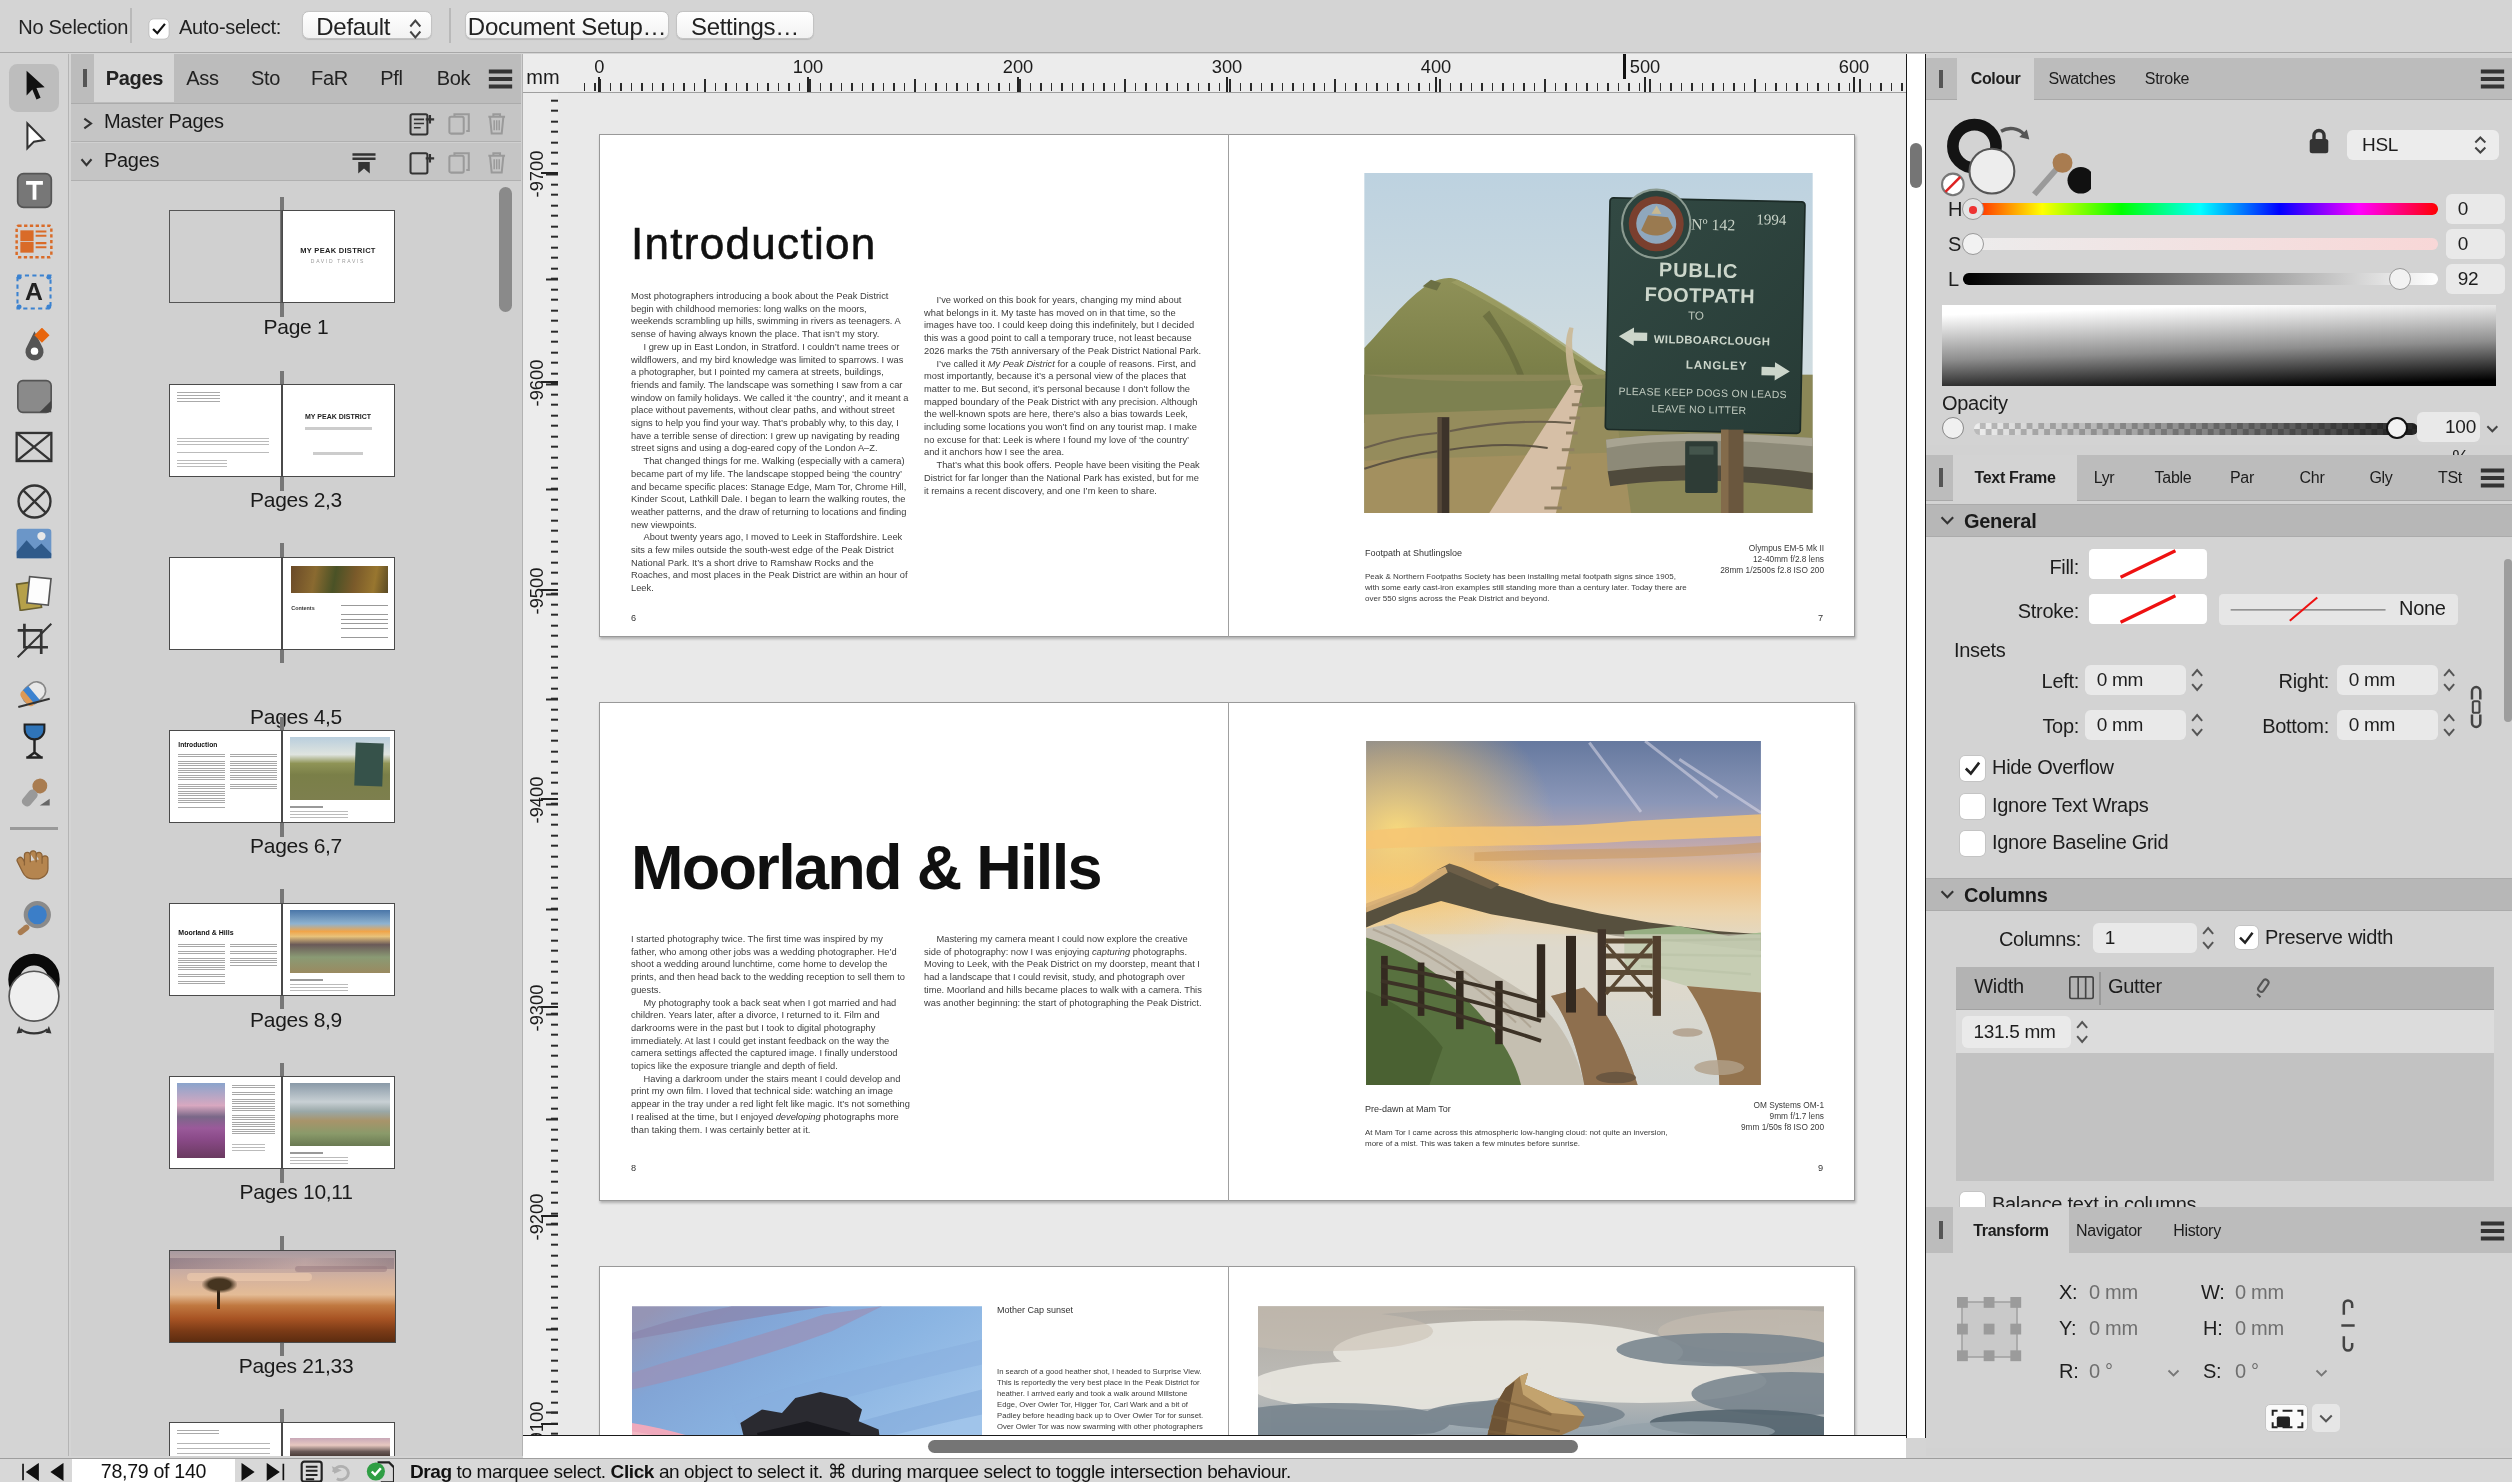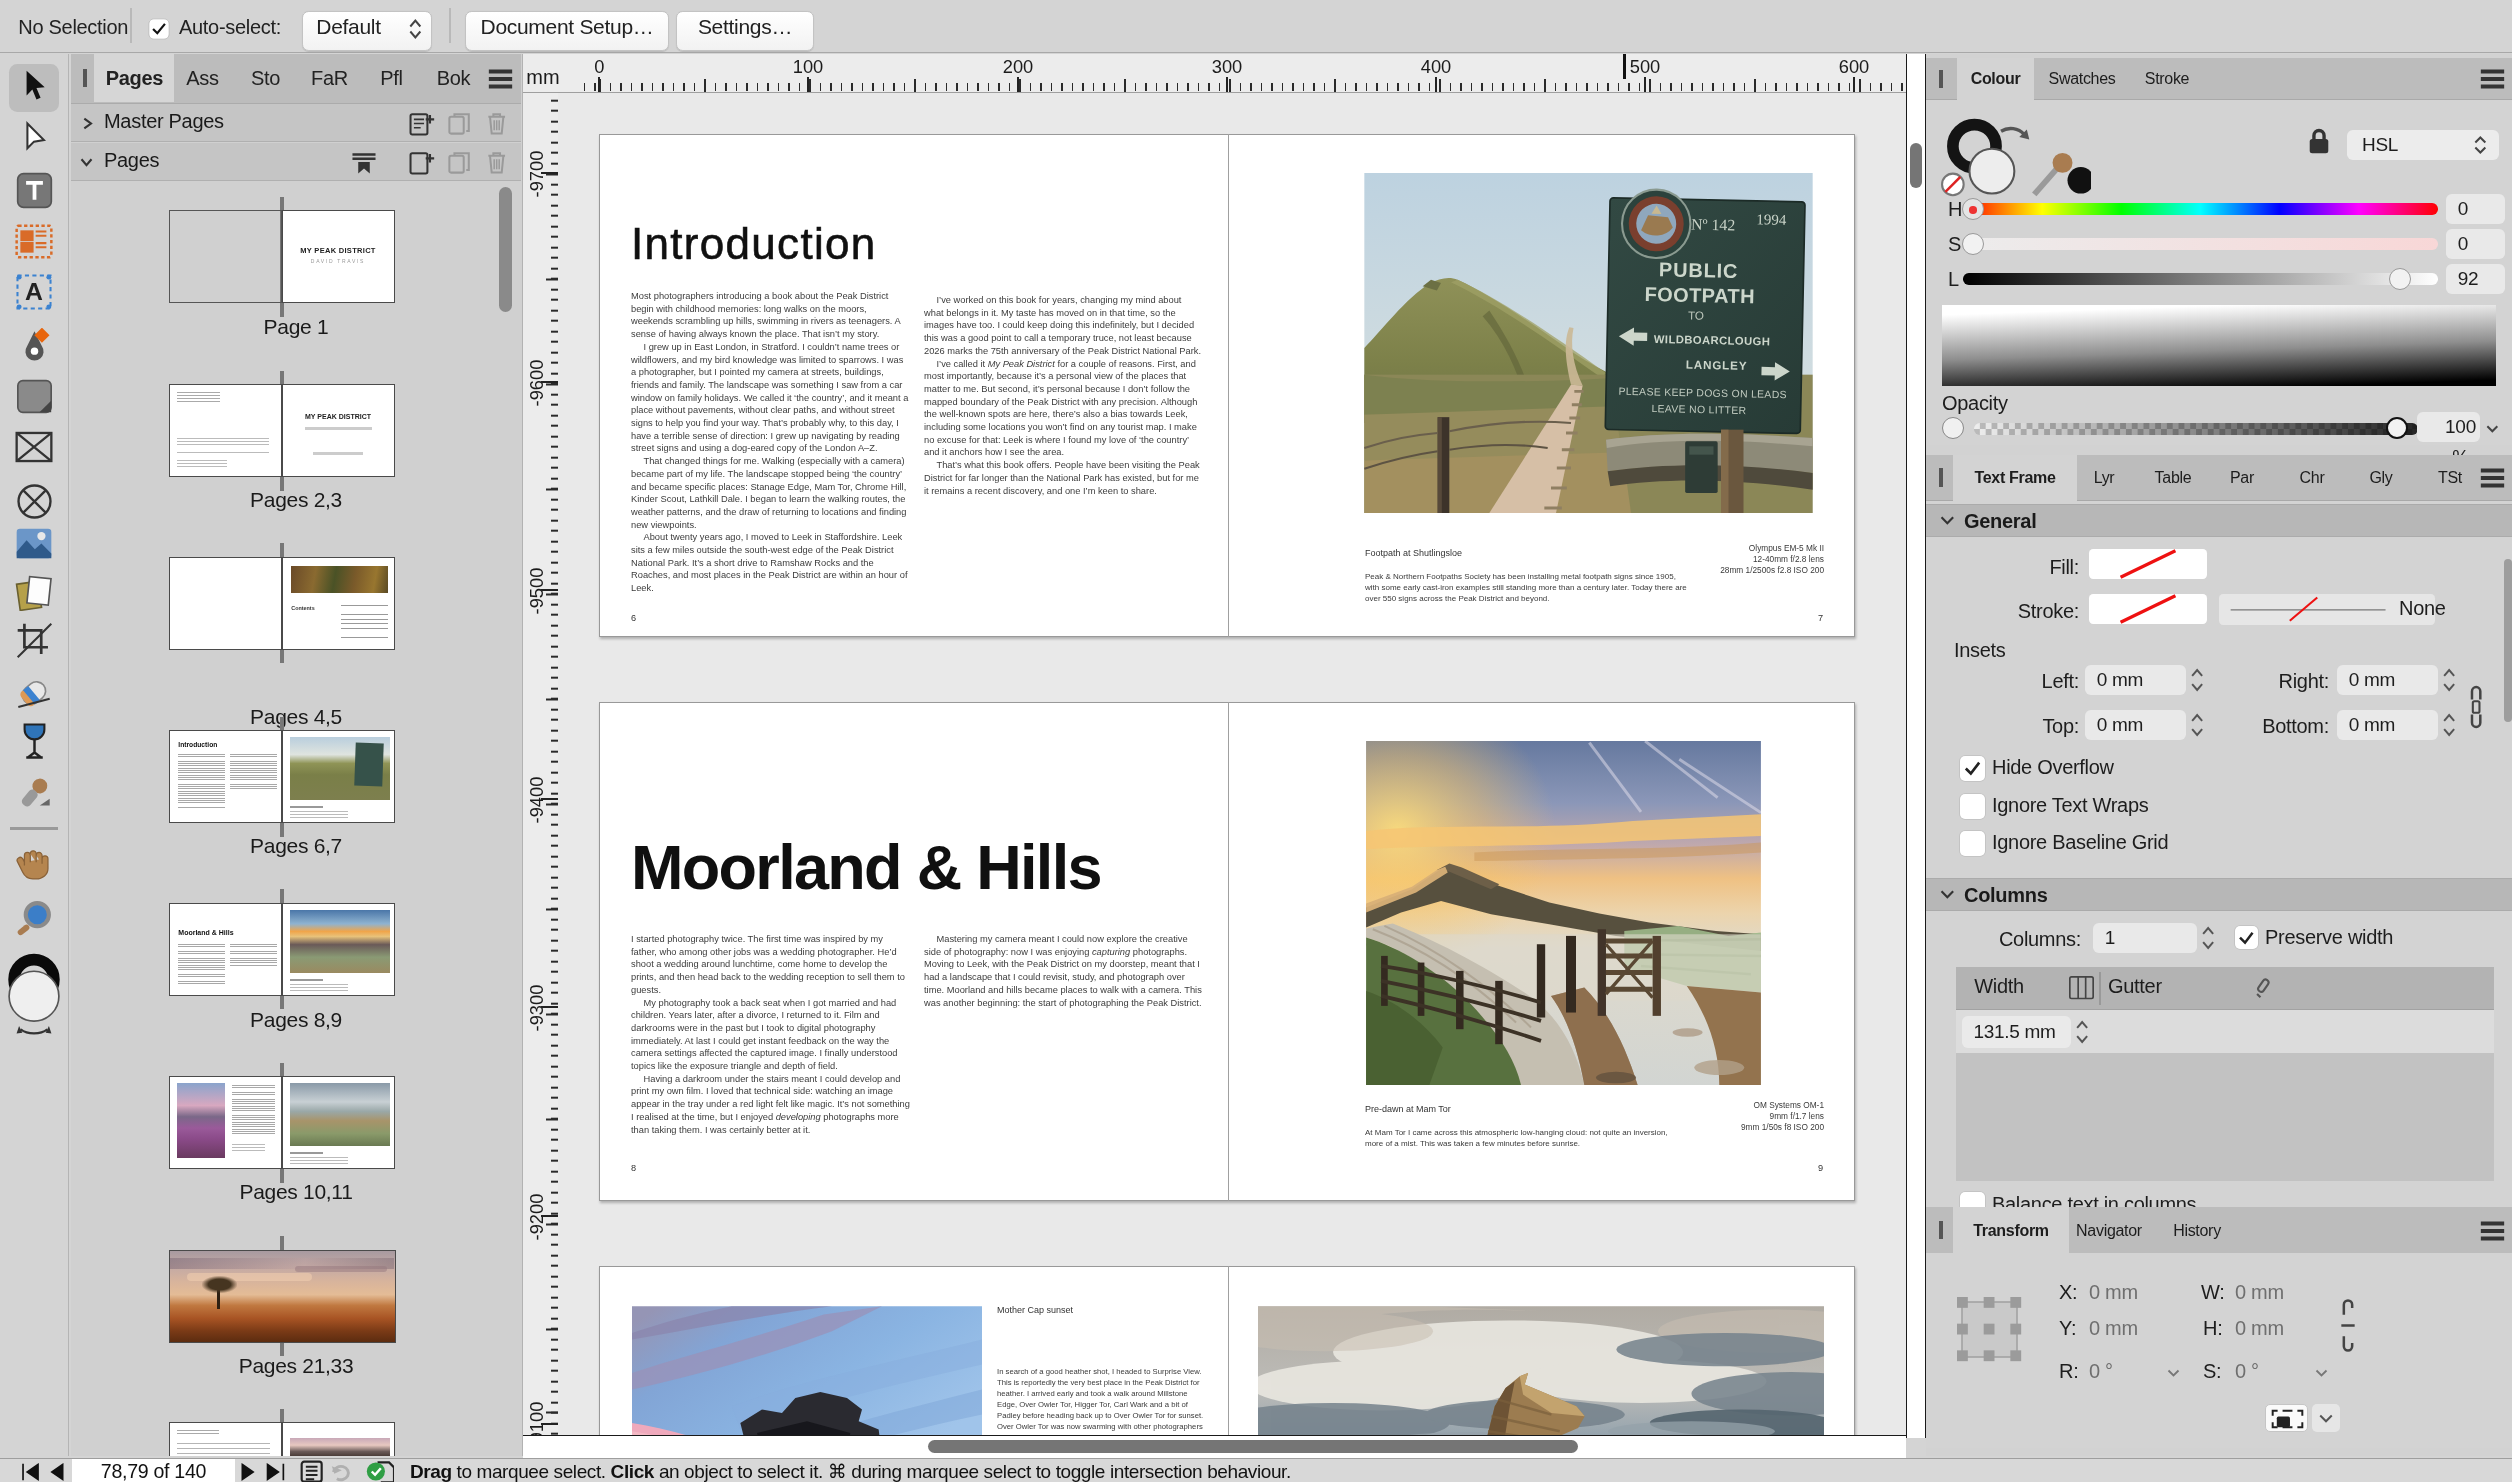--- a/index.html
+++ b/index.html
@@ -3,21 +3,21 @@
 <meta charset="utf-8">
 <style>
 * { margin:0; padding:0; box-sizing:border-box; }
 html,body { width:2512px; height:1483px; overflow:hidden; }
 body { font-family:"Liberation Sans", sans-serif; background:#d4d4d4; position:relative; color:#1c1c1c; }
 .abs { position:absolute; }
 
 
 #toolbar { position:absolute; left:0; top:0; width:2512px; height:53px; background:#d4d4d4; border-bottom:1.7px solid #a8a8a8; }
 #toolbar .lbl { position:absolute; top:16px; font-size:20px; letter-spacing:-0.3px; color:#222; }
-.tbtn { position:absolute; top:11px; height:40px; background:linear-gradient(#ffffff,#f2f2f2); border:0.8px solid #c3c3c3; border-radius:6.7px; font-size:21px; letter-spacing:-0.3px; color:#222; text-align:center; box-shadow:0 0.8px 0.8px rgba(0,0,0,0.12); }
+.tbtn { position:absolute; top:11px; height:28px; background:linear-gradient(#ffffff,#f2f2f2); border:0.8px solid #c3c3c3; border-radius:6.7px; font-size:24px; letter-spacing:-0.3px; color:#222; text-align:center; box-shadow:0 0.8px 0.8px rgba(0,0,0,0.12); }
 .vsep { position:absolute; top:8.3px; width:1.7px; height:35px; background:#b9b9b9; }
 
 
 #tools { position:absolute; left:0; top:54px; width:69px; height:1402px; background:#d4d4d4; border-right:1.7px solid #b4b4b4; }
 .tool { position:absolute; left:9.2px; width:50px; height:47px; display:flex; align-items:center; justify-content:center; }
 
 
 #pagespanel { position:absolute; left:71px; top:54px; width:452px; height:1402px; background:#d0d0d0; border-right:1.7px solid #b2b2b2; }
 #ptabs { position:absolute; left:0; top:0; width:450px; height:50px; background:#bcbcbc; border-bottom:1.7px solid #ababab; }
 .ptab { position:absolute; top:0; height:48px; font-size:20px; letter-spacing:-0.3px; color:#222; text-align:center; line-height:48px; }
@@ -739,21 +739,21 @@
         <path d="M3 4 l7 7 l7 -7" fill="none" stroke="#333" stroke-width="2.6"></path>
       </svg>
     <div class="rlabel" style="left:100px;top:55px;width:53px;text-align:right;">Fill:</div>
     <div class="abs" style="left:163px;top:48px;width:118px;height:30px;background:#fff;border-radius:4.2px;overflow:hidden;"><svg width="118" height="30" viewBox="0 0 142 36">
           <line x1="38" y1="34" x2="104" y2="2" stroke="#e11" stroke-width="4"></line>
         </svg></div>
     <div class="rlabel" style="left:75px;top:99px;width:78px;text-align:right;">Stroke:</div>
     <div class="abs" style="left:163px;top:93px;width:118px;height:30px;background:#fff;border-radius:4.2px;overflow:hidden;"><svg width="118" height="30" viewBox="0 0 142 36">
           <line x1="38" y1="34" x2="104" y2="2" stroke="#e11" stroke-width="4"></line>
         </svg></div>
-    <div class="abs" style="left:293px;top:93px;width:216px;height:31px;background:#e6e6e6;border-radius:4.2px;">
+    <div class="abs" style="left:293px;top:93px;width:239px;height:31px;background:#e6e6e6;border-radius:4.2px;">
       <svg width="239" height="31" viewBox="0 0 287 37">
           <line x1="14" y1="19" x2="200" y2="19" stroke="#777" stroke-width="1.5"></line>
           <line x1="85" y1="32" x2="118" y2="4" stroke="#e11" stroke-width="2.5"></line>
         </svg>
       <div class="rlabel" style="left:180px;top:3.3px;">None</div>
     </div>
     <div class="rlabel" style="left:28px;top:138px;">Insets</div>
     <div class="rlabel" style="left:92px;top:169px;width:61px;text-align:right;">Left:</div>
     <div class="inbox" style="left:159px;top:164px;width:101px;height:30px;line-height:30px;padding-left:11.7px;">0 mm</div>
     <div class="stepper" style="left:262px;top:164px;"><svg width="18.3" height="30" viewBox="0 0 22 36">

